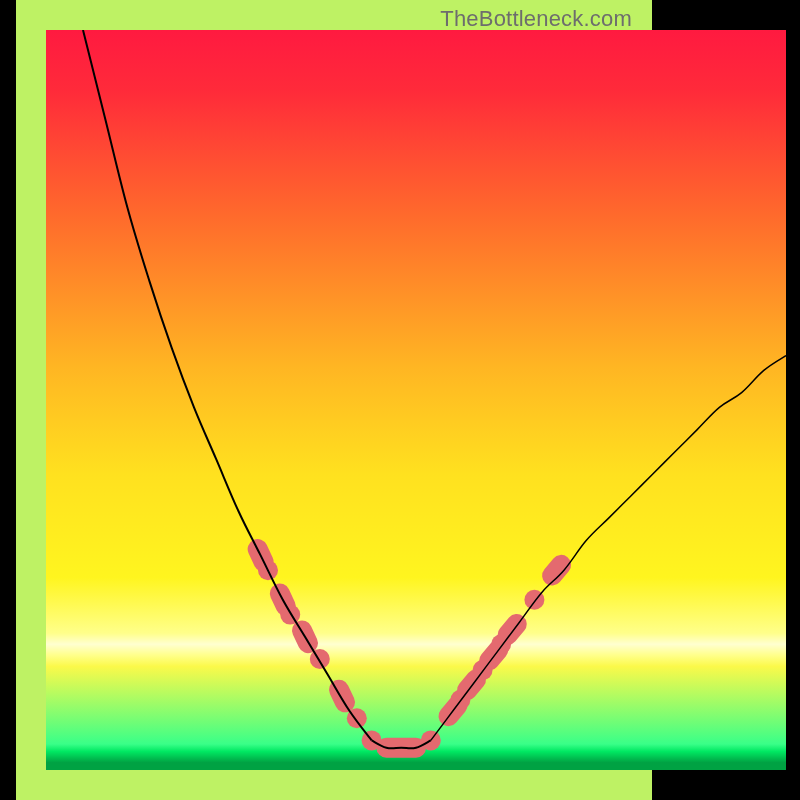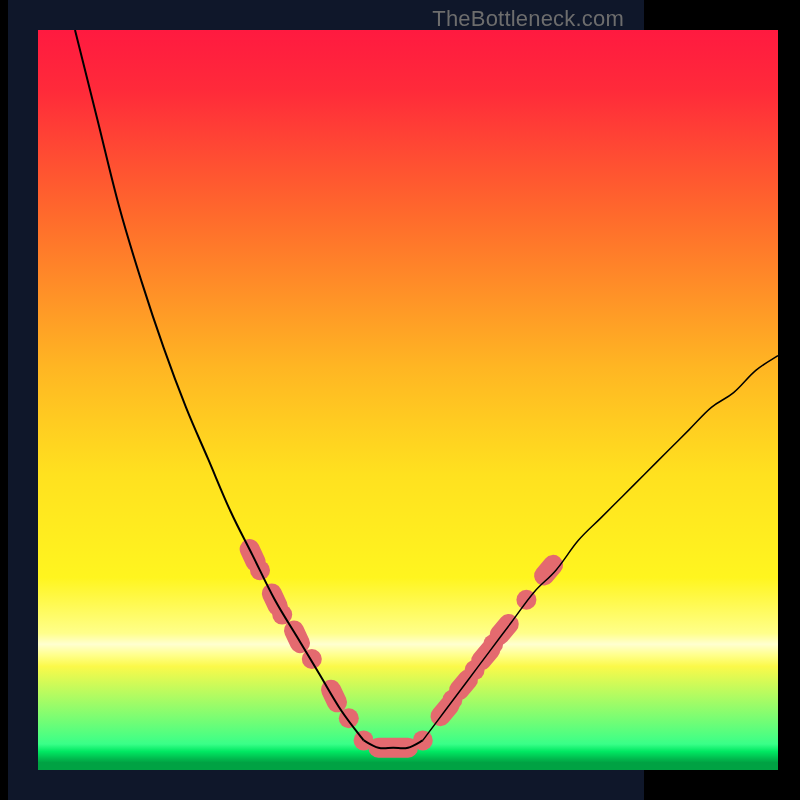--- a/index.html
+++ b/index.html
@@ -7,24 +7,24 @@
     padding: 0;
     width: 800px;
     height: 800px;
     overflow: hidden;
     background: #000;
     font-family: Arial, Helvetica, sans-serif;
   }
   .frame {
     position: absolute;
     top: 0;
-    left: 8px;
+    left: 16px;
     width: 636px;
     height: 800px;
-    background: #0f172a;
+    background: #bef264;
   }
   .plot-area {
     position: absolute;
     top: 30px;
     left: 30px;
     width: 740px;
     height: 740px;
     overflow: hidden;
   }
   .bg-gradient {

